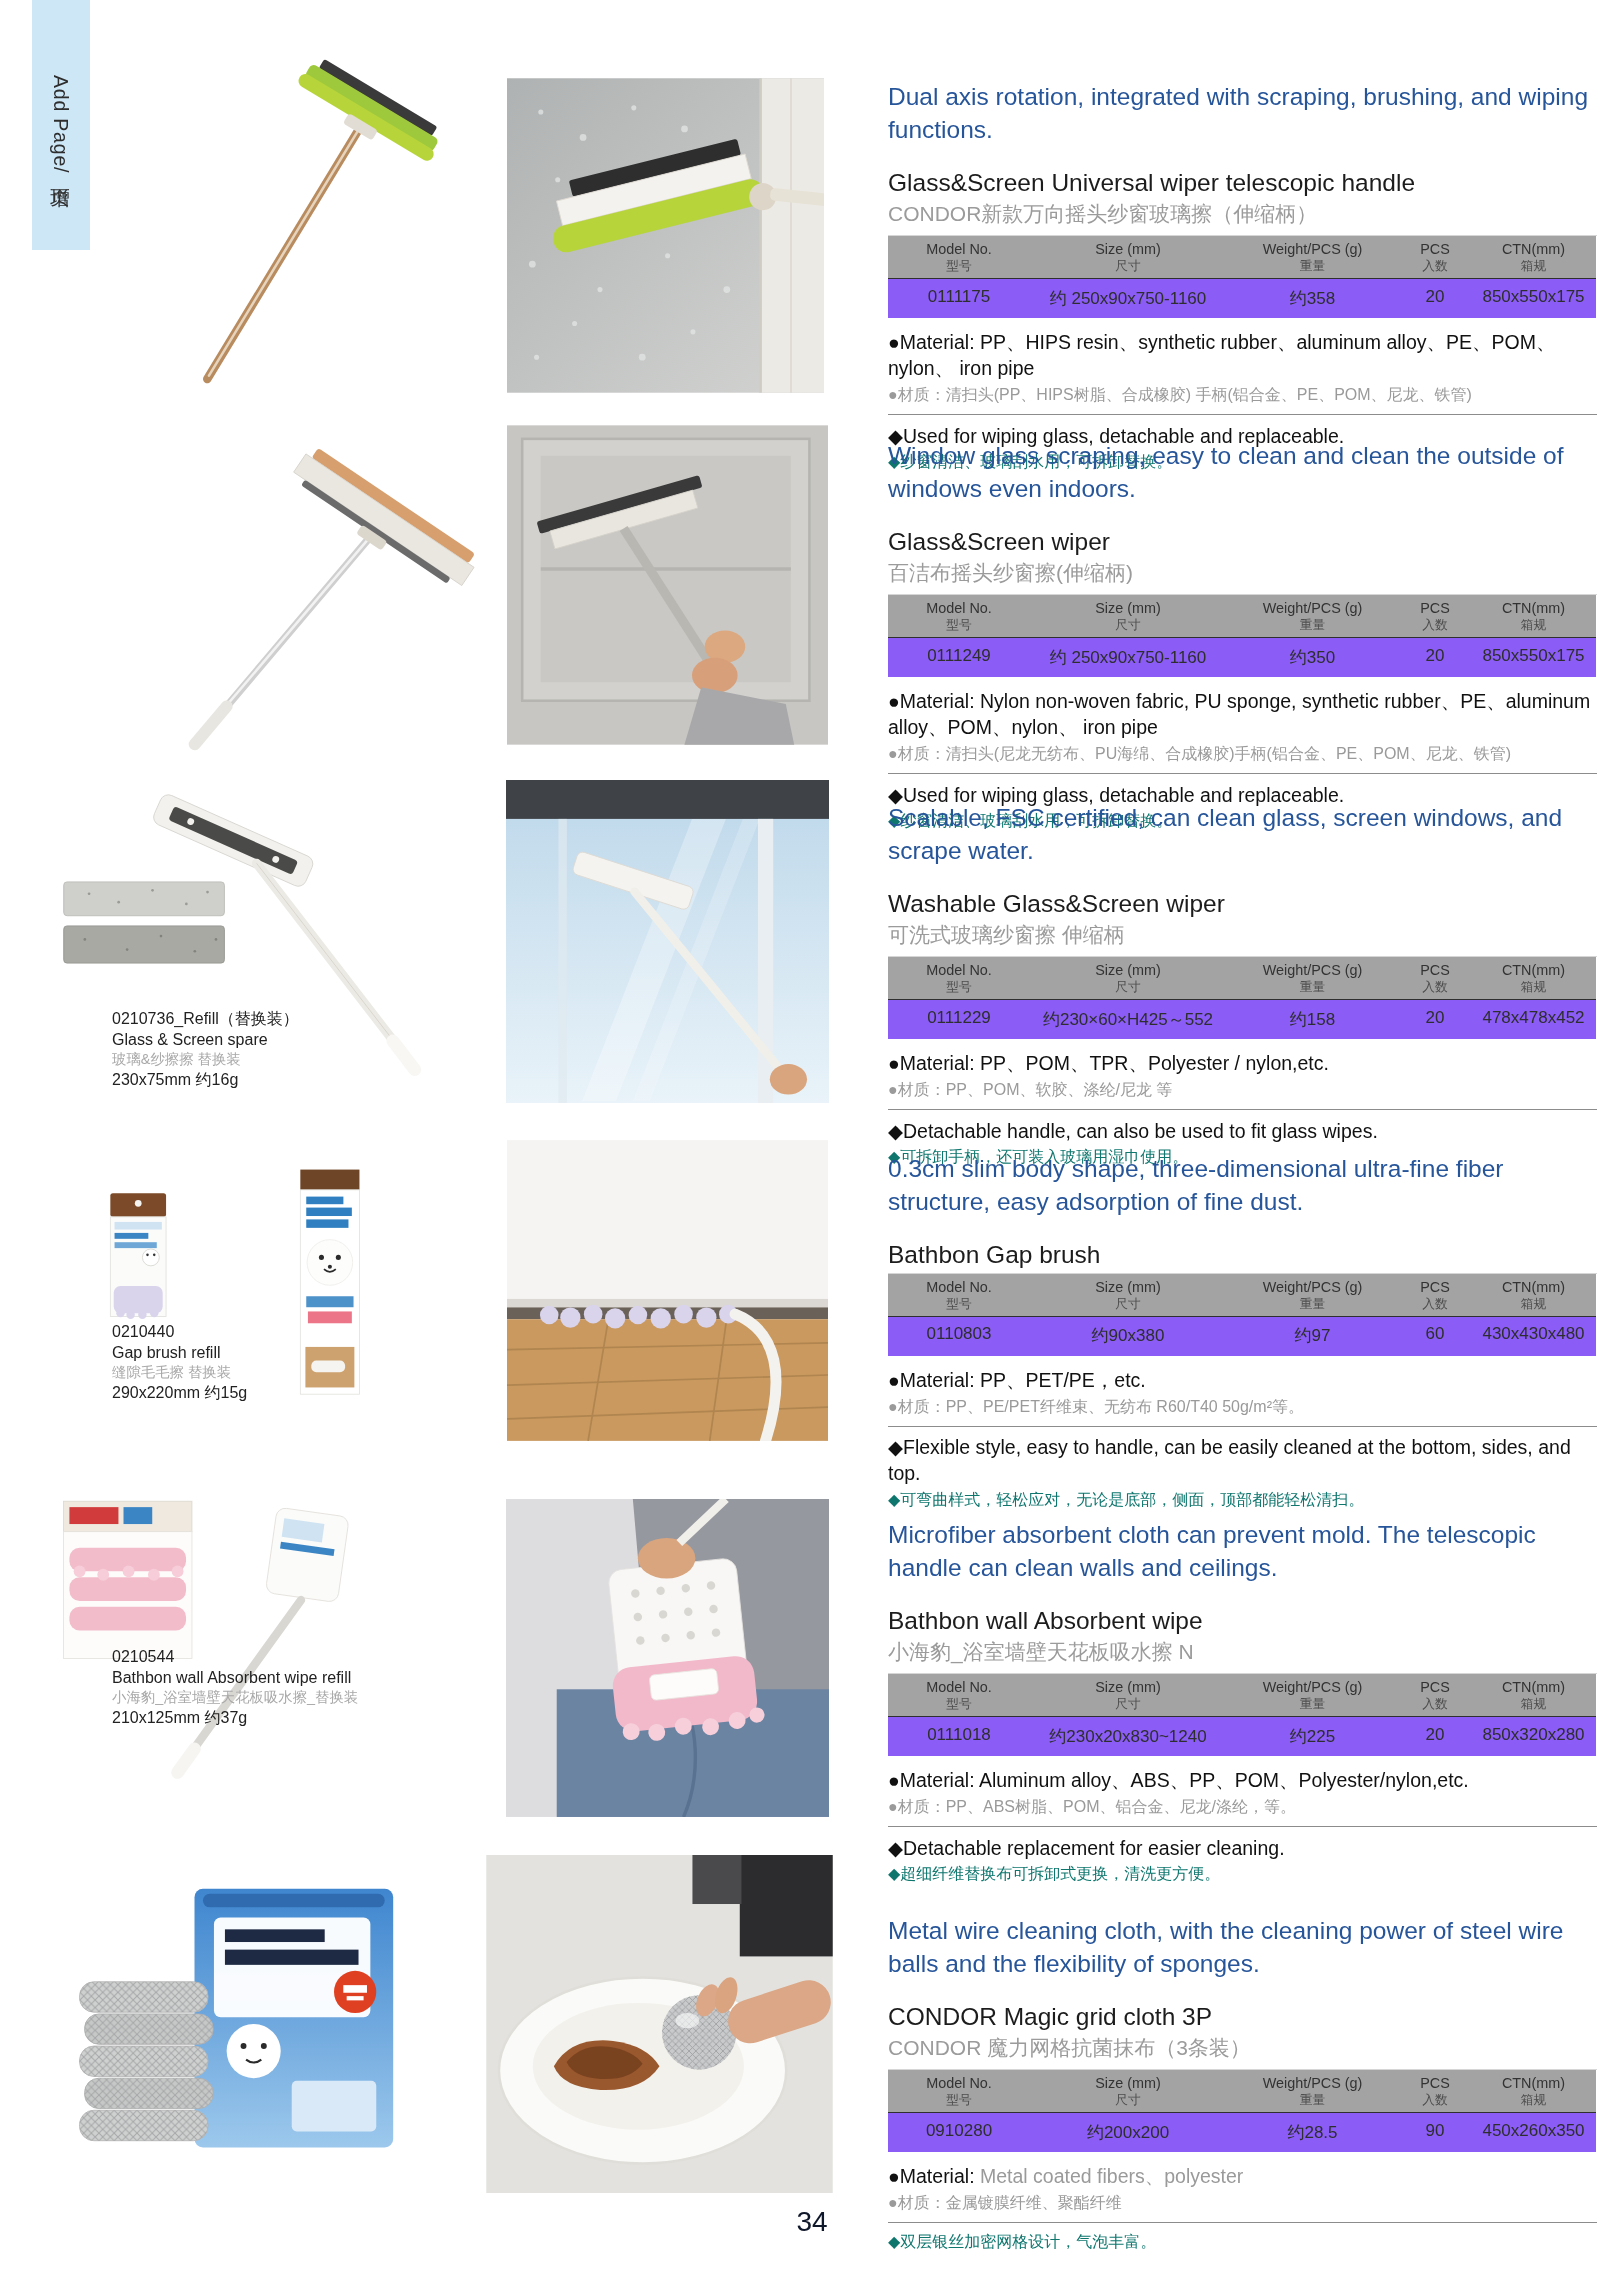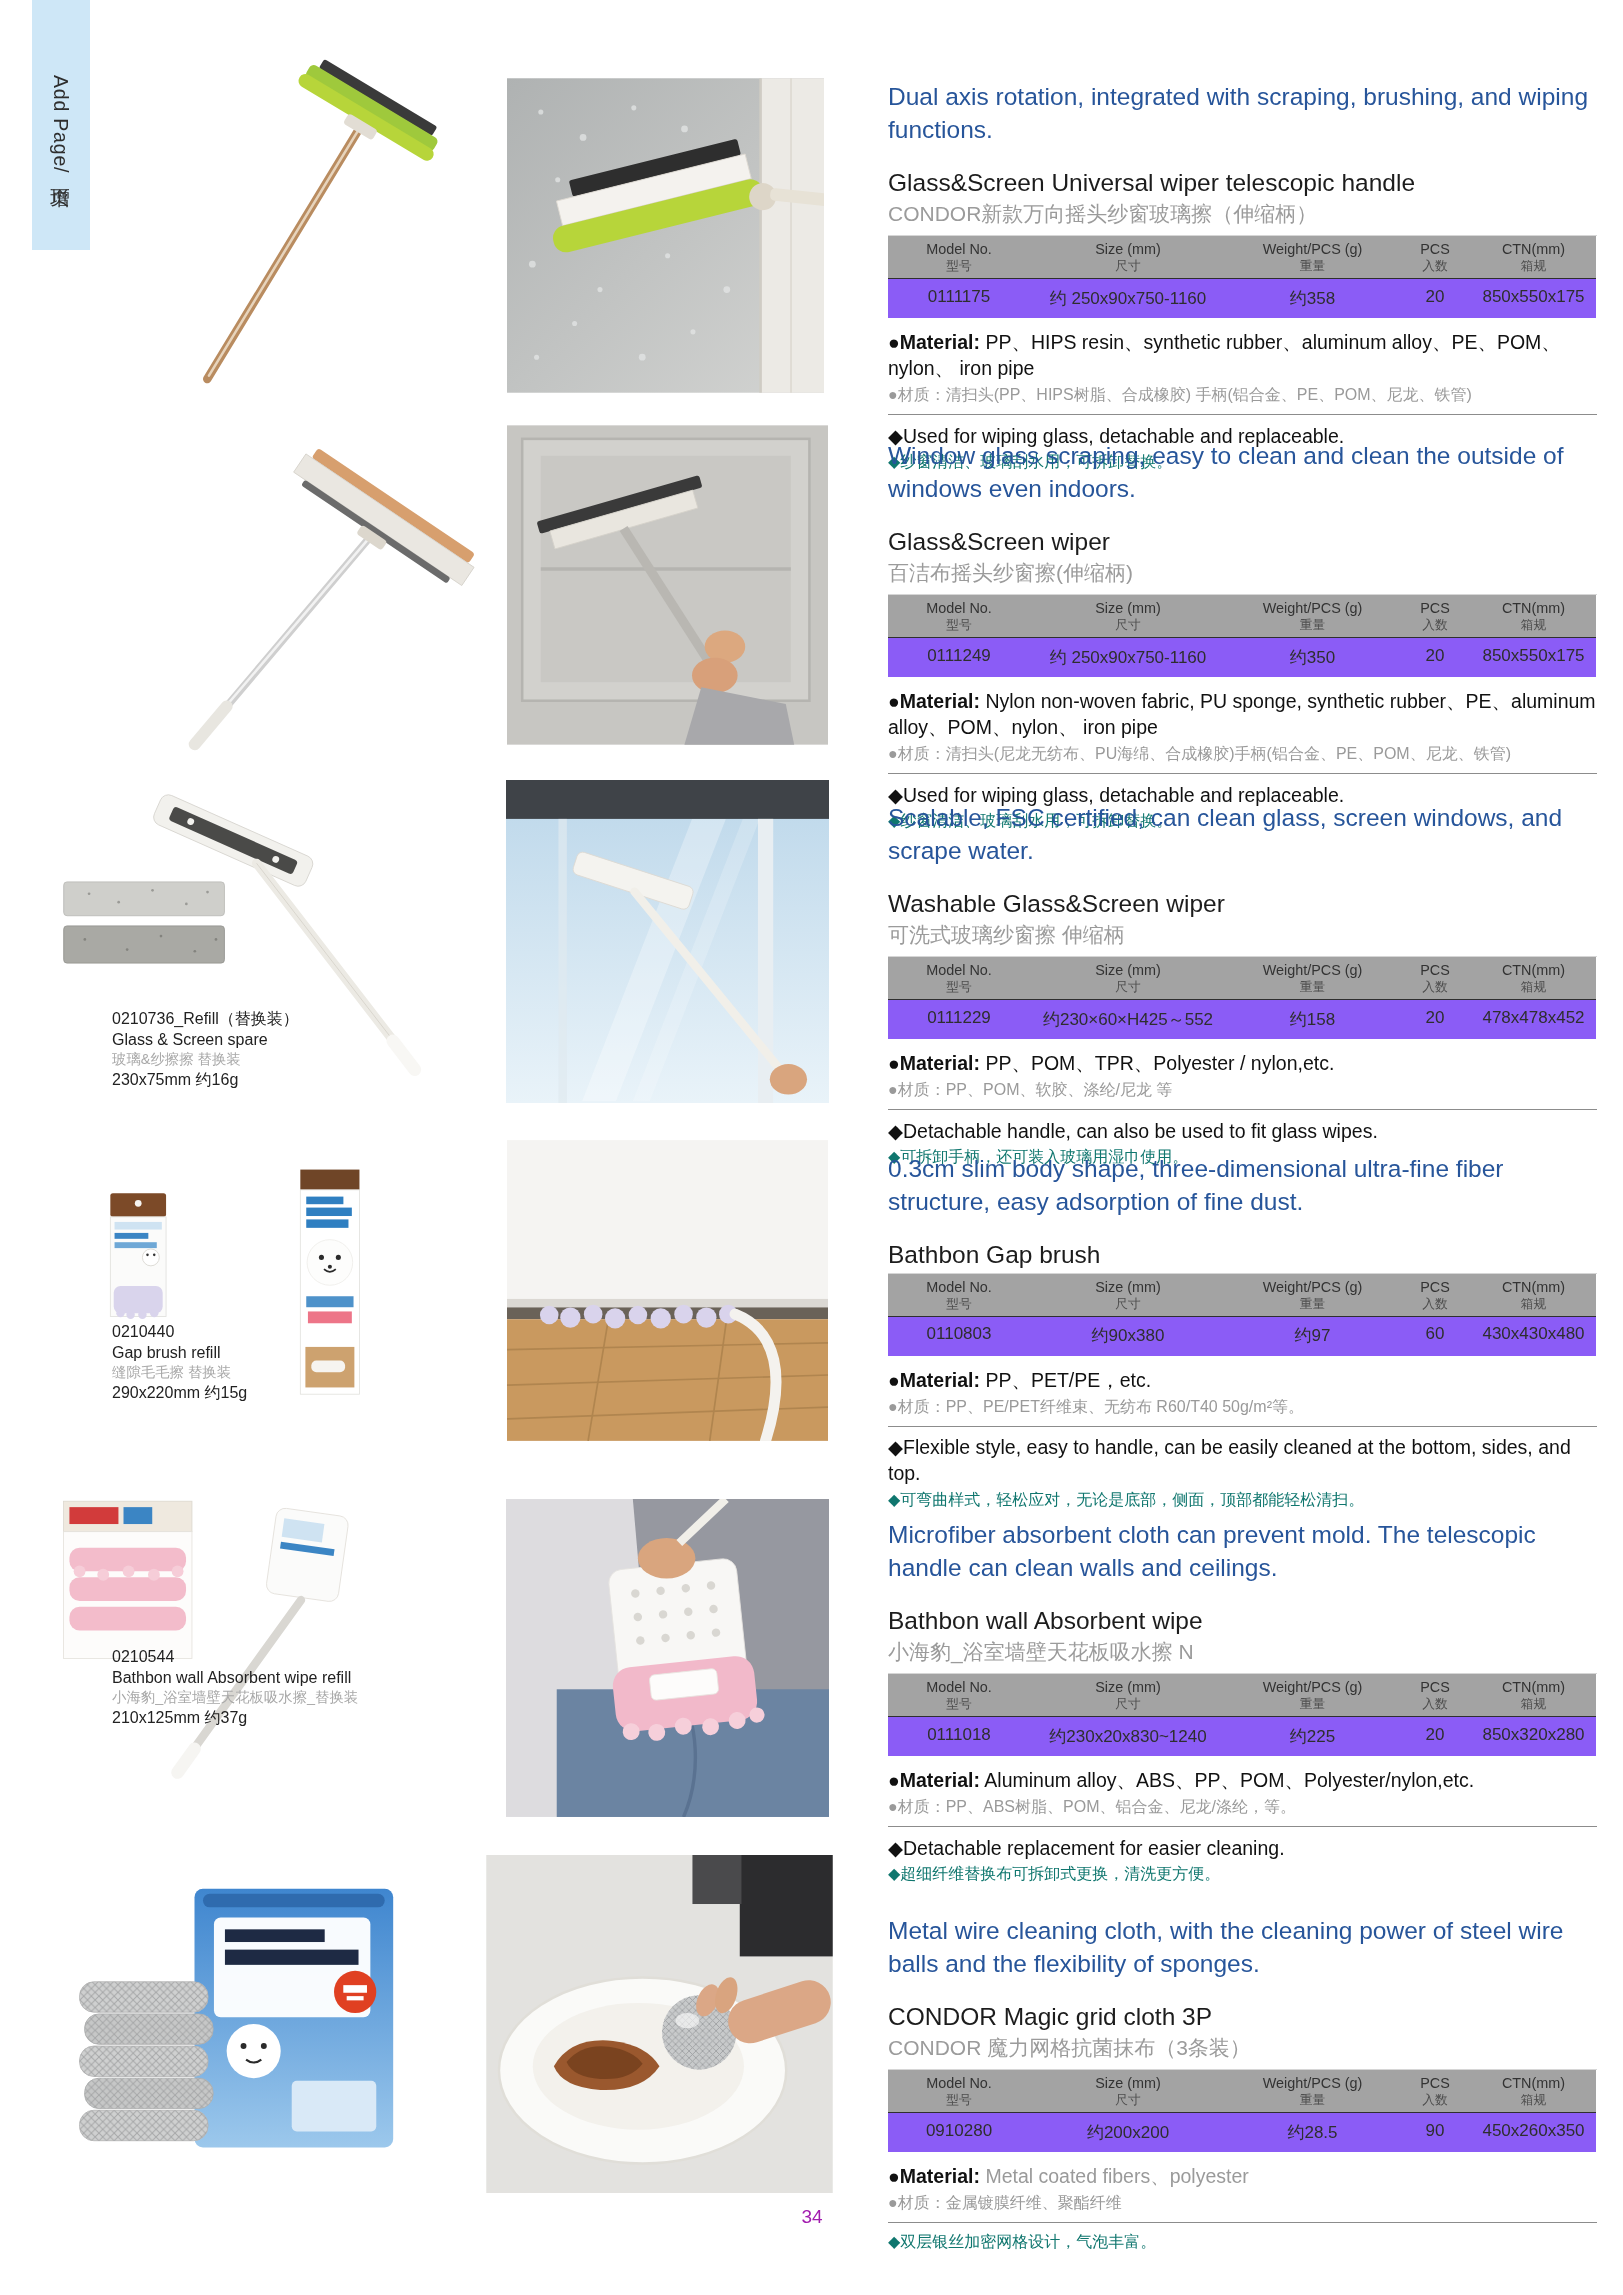--- a/index.html
+++ b/index.html
@@ -42,33 +42,33 @@
     background:#a3a3a3;text-align:center;padding:5px 0 4.2px 0;
     border-bottom:1.7px solid #2F2F2F;
   }
   .spec-table .th .en{font-size:14.4px;line-height:17px;color:#333;}
   .spec-table .th .zh{font-size:12.7px;line-height:16px;color:#4d4d4d;}
   .spec-table .td{
     background:#8b5cf6;text-align:center;font-size:17px;color:#2e2e2e;
     padding:7.6px 0 8.5px 0;
   }
   .material{font-size:19.5px;line-height:26px;margin-top:11px;color:#111;}
-  .material .mat-label{font-weight:700;margin-top:32px;}
+  .material .mat-label{font-weight:400;margin-top:32px;}
   .material .muted{color:#9a9a9a;}
   .material-zh{font-size:16px;line-height:22px;color:#9a9a9a;margin-top:3.4px;}
   .rule{border:0;border-top:1.7px solid #8C8C8C;margin:7.6px 0 7.6px 0;width:709px;}
   .usage-en{font-size:19.5px;line-height:26px;color:#111;}
   .usage-zh{font-size:16px;line-height:22px;color:#0f766e;margin-top:2.5px;}
   
   .refill{position:absolute;left:112px;line-height:1.32;}
   .refill .r1,.refill .r2,.refill .r4{font-size:16px;color:#222;}
   .refill .r3{font-size:14.4px;color:var(--cap-gray);}
   .page-num{
     position:absolute;left:0;top:2206px;width:1624px;text-align:center;
-    font-size:19px;color:#a21caf;
+    font-size:28px;color:#0f172a;
   }
   svg{display:block;}
 </style>
 </head>
 <body>
 
 <div class="corner-tab">
   <span>Add Page/增页</span>
 </div>
 

